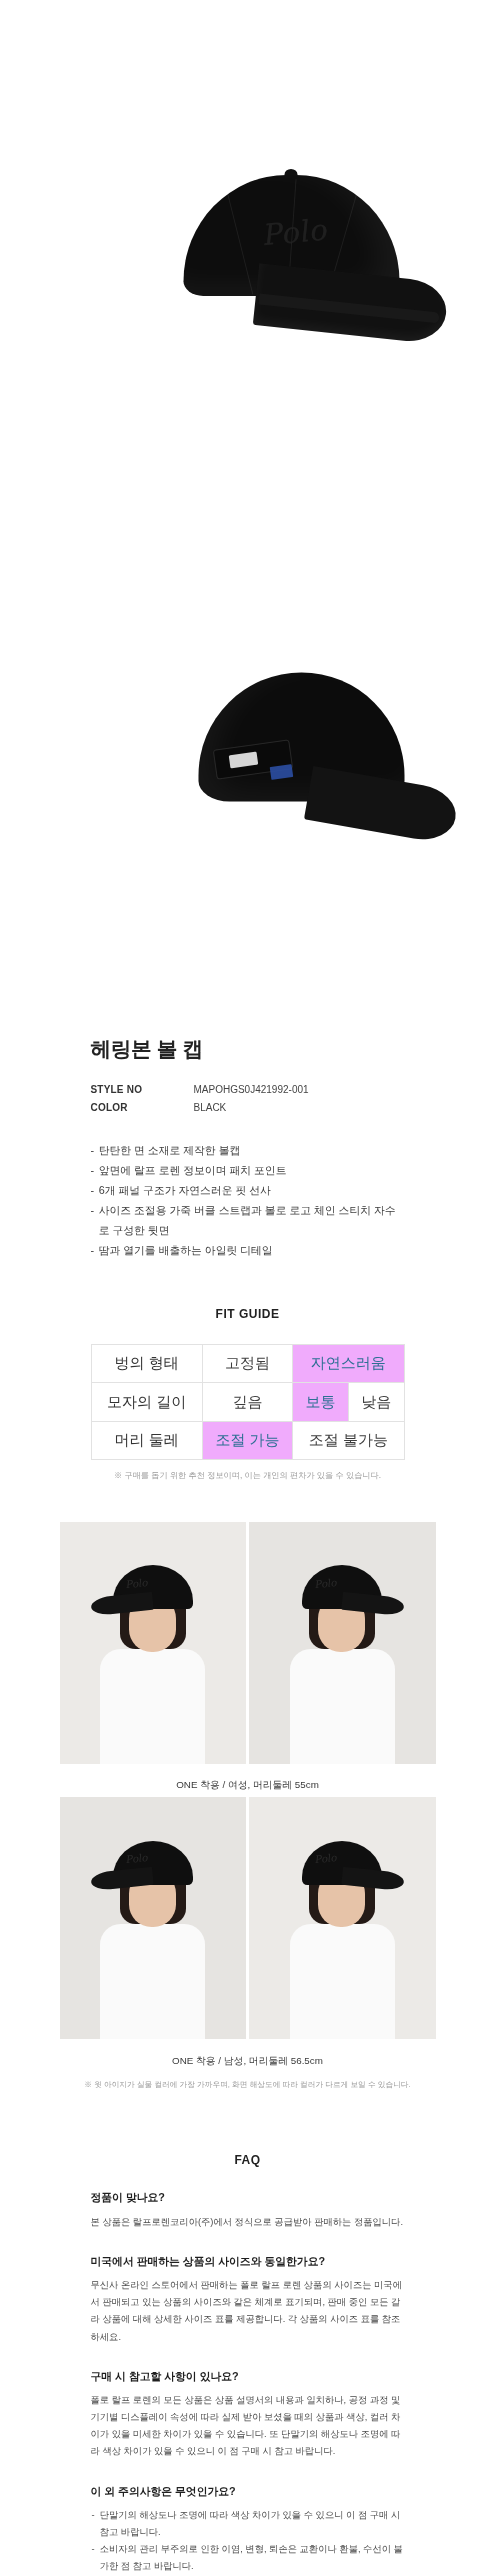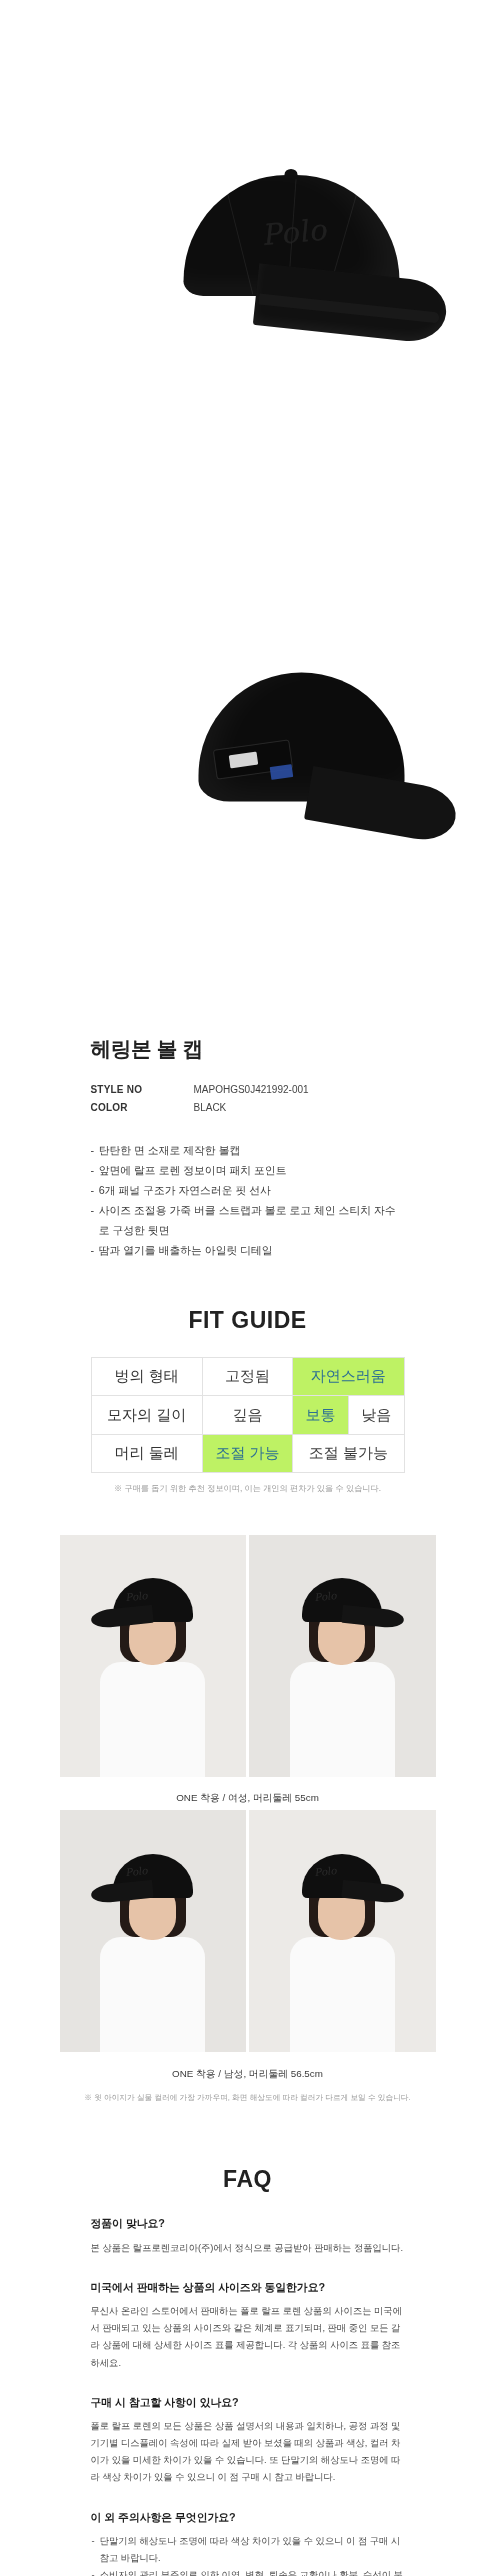--- a/index.html
+++ b/index.html
@@ -99,30 +99,30 @@
   .spec-table td.k { width: 103px; font-weight: 700; color: #333; letter-spacing: 0.2px; }
   .spec-table td.v { color: #444; }
 
   .desc-list { margin: 0 0 46px; padding: 0; list-style: none; }
   .desc-list li {
     font-size: 10.8px; line-height: 1.85; color: #3a3a3a; position: relative; padding-left: 8.2px;
   }
   .desc-list li:before { content: "-"; position: absolute; left: 0; color: #3a3a3a; }
 
   h2.section-title {
-    text-align: center; font-size: 23px; font-weight: 700; letter-spacing: 0.5px;
+    text-align: center; font-size: 12px; font-weight: 700; letter-spacing: 0.5px;
     margin: 31px 0 23px;
   }
 
   .fit-table { width: 100%; border-collapse: collapse; font-size: 15px; }
   .fit-table th, .fit-table td {
     border: 0.5px solid #e2e2e2; padding: 9.3px 0; text-align: center; color: #3d3d3d; font-weight: 400;
   }
   .fit-table td.label { color: #333; }
-  .fit-table td.on { background: #bef264; color: #2c6f93; }
+  .fit-table td.on { background: #f0abfc; color: #2c6f93; }
   .fit-note {
     font-size: 8.2px; color: #9a9a9a; text-align: center; margin: 9.3px 0 41px;
   }
 
   
   .grid { display: grid; grid-template-columns: 1fr 1fr; gap: 3.1px; }
   .model-photo {
     width: 100%; height: 242px; background: #eceae7; position: relative; overflow: hidden;
   }
   .model-photo.alt { background: #e6e4e1; }

